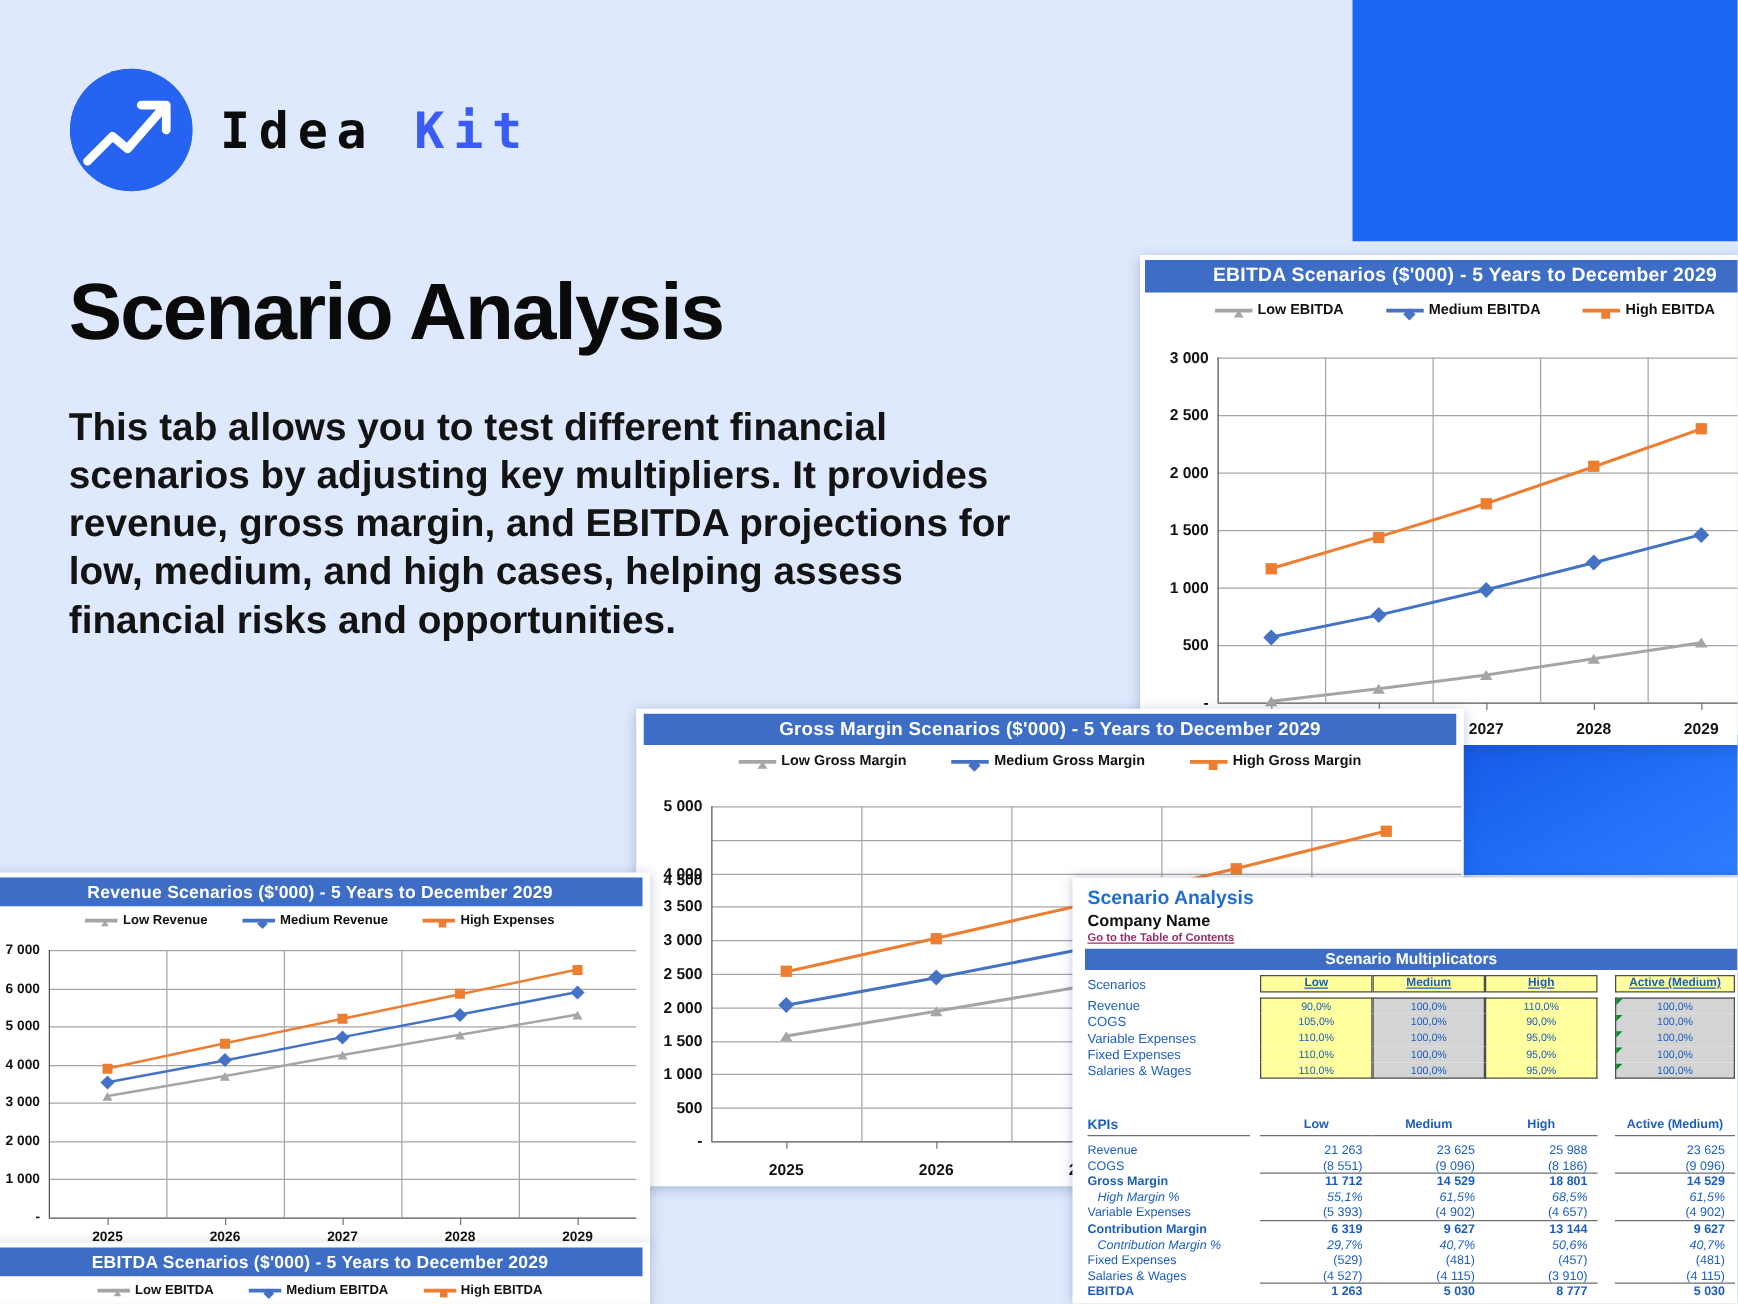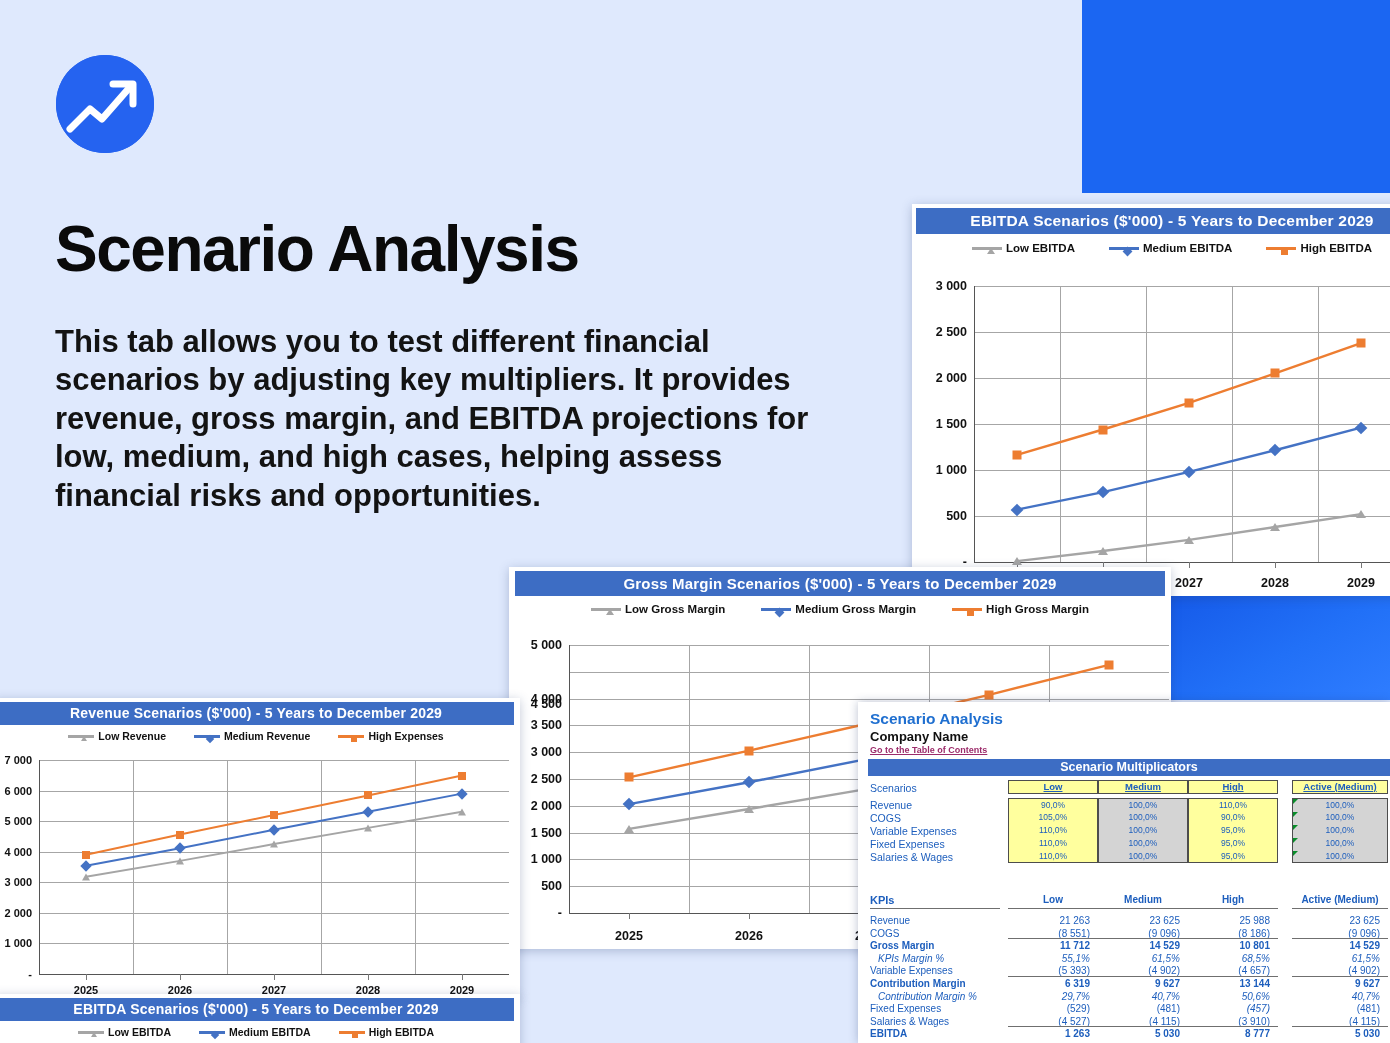--- a/index.html
+++ b/index.html
@@ -82,20 +82,23 @@
 
 <div id="brand">
   <div id="brand-mark">
     <svg width="98" height="98" viewBox="0 0 98 98">
       <circle cx="49" cy="49" r="49" fill="#2563f0"></circle>
       <path d="M14 74 L34 54 L46 64 L74 32" stroke="#fff" stroke-width="7" fill="none" stroke-linecap="round" stroke-linejoin="round"></path>
       <path d="M57 29 L77 29 L77 49" stroke="#fff" stroke-width="7" fill="none" stroke-linecap="round" stroke-linejoin="round"></path>
     </svg>
   </div>
   <div class="brand-text">
+    <div class="brand-line2">
+      <span>Idea </span><span class="kit">Kit</span>
+    </div>
   </div>
 </div>
 
 <div id="page-title">Scenario Analysis</div>
 <div id="page-desc">This tab allows you to test different financial scenarios by adjusting key multipliers. It provides revenue, gross margin, and EBITDA projections for low, medium, and high cases, helping assess financial risks and opportunities.</div>
 
 <div id="charts-layer">
     <div class="chart-card" style="left: 912px; top: 204px; width: 520px; height: 392px; overflow: hidden;">
       <div class="chart-title" style="margin: 4px 4px 0px; height: 26px; line-height: 26px; font-size: 15.5px;">EBITDA Scenarios ($'000) - 5 Years to December 2029</div>
       <div class="legend" style="margin-top: 8px; gap: 34px; font-size: 11.5px;">
@@ -616,27 +619,27 @@
       <div class="ocell " style="left:330px;top:213px;width:82px;font-size:10px;">25 988</div>
       <div class="ocell " style="left:434px;top:213px;width:88px;font-size:10px;">23 625</div>
       <div class="ocell " style="left:12px;top:225.6px;width:160px;text-align:left;font-size:10px;">COGS</div>
       <div class="ocell " style="left:150px;top:225.6px;width:82px;font-size:10px;">(8 551)</div>
       <div class="ocell " style="left:240px;top:225.6px;width:82px;font-size:10px;">(9 096)</div>
       <div class="ocell " style="left:330px;top:225.6px;width:82px;font-size:10px;">(8 186)</div>
       <div class="ocell " style="left:434px;top:225.6px;width:88px;font-size:10px;">(9 096)</div>
       <div class="ocell obold" style="left:12px;top:238.2px;width:160px;text-align:left;font-size:10px;">Gross Margin</div>
       <div class="ocell obold" style="left:150px;top:238.2px;width:82px;font-size:10px;">11 712</div>
       <div class="ocell obold" style="left:240px;top:238.2px;width:82px;font-size:10px;">14 529</div>
-      <div class="ocell obold" style="left:330px;top:238.2px;width:82px;font-size:10px;">10 801</div>
+      <div class="ocell obold" style="left:330px;top:238.2px;width:82px;font-size:10px;">18 801</div>
       <div class="ocell obold" style="left:434px;top:238.2px;width:88px;font-size:10px;">14 529</div>
       <div class="orule" style="left:150px;top:236.2px;width:90px;"></div>
       <div class="orule" style="left:240px;top:236.2px;width:90px;"></div>
       <div class="orule" style="left:330px;top:236.2px;width:90px;"></div>
       <div class="orule" style="left:434px;top:236.2px;width:96px;"></div>
-      <div class="ocell oital" style="left:20px;top:250.8px;width:160px;text-align:left;font-size:10px;">KPIs Margin %</div>
+      <div class="ocell oital" style="left:20px;top:250.8px;width:160px;text-align:left;font-size:10px;">High Margin %</div>
       <div class="ocell oital" style="left:150px;top:250.8px;width:82px;font-size:10px;">55,1%</div>
       <div class="ocell oital" style="left:240px;top:250.8px;width:82px;font-size:10px;">61,5%</div>
       <div class="ocell oital" style="left:330px;top:250.8px;width:82px;font-size:10px;">68,5%</div>
       <div class="ocell oital" style="left:434px;top:250.8px;width:88px;font-size:10px;">61,5%</div>
       <div class="ocell " style="left:12px;top:263.4px;width:160px;text-align:left;font-size:10px;">Variable Expenses</div>
       <div class="ocell " style="left:150px;top:263.4px;width:82px;font-size:10px;">(5 393)</div>
       <div class="ocell " style="left:240px;top:263.4px;width:82px;font-size:10px;">(4 902)</div>
       <div class="ocell " style="left:330px;top:263.4px;width:82px;font-size:10px;">(4 657)</div>
       <div class="ocell " style="left:434px;top:263.4px;width:88px;font-size:10px;">(4 902)</div>
       <div class="ocell obold" style="left:12px;top:276px;width:160px;text-align:left;font-size:10px;">Contribution Margin</div>
@@ -649,21 +652,21 @@
       <div class="orule" style="left:330px;top:274px;width:90px;"></div>
       <div class="orule" style="left:434px;top:274px;width:96px;"></div>
       <div class="ocell oital" style="left:20px;top:288.6px;width:160px;text-align:left;font-size:10px;">Contribution Margin %</div>
       <div class="ocell oital" style="left:150px;top:288.6px;width:82px;font-size:10px;">29,7%</div>
       <div class="ocell oital" style="left:240px;top:288.6px;width:82px;font-size:10px;">40,7%</div>
       <div class="ocell oital" style="left:330px;top:288.6px;width:82px;font-size:10px;">50,6%</div>
       <div class="ocell oital" style="left:434px;top:288.6px;width:88px;font-size:10px;">40,7%</div>
       <div class="ocell " style="left:12px;top:301.2px;width:160px;text-align:left;font-size:10px;">Fixed Expenses</div>
       <div class="ocell " style="left:150px;top:301.2px;width:82px;font-size:10px;">(529)</div>
       <div class="ocell " style="left:240px;top:301.2px;width:82px;font-size:10px;">(481)</div>
-      <div class="ocell " style="left:330px;top:301.2px;width:82px;font-size:10px;font-style:italic;">(457)</div>
+      <div class="ocell " style="left:330px;top:301.2px;width:82px;font-size:10px;">(457)</div>
       <div class="ocell " style="left:434px;top:301.2px;width:88px;font-size:10px;">(481)</div>
       <div class="ocell " style="left:12px;top:313.8px;width:160px;text-align:left;font-size:10px;">Salaries &amp; Wages</div>
       <div class="ocell " style="left:150px;top:313.8px;width:82px;font-size:10px;">(4 527)</div>
       <div class="ocell " style="left:240px;top:313.8px;width:82px;font-size:10px;">(4 115)</div>
       <div class="ocell " style="left:330px;top:313.8px;width:82px;font-size:10px;">(3 910)</div>
       <div class="ocell " style="left:434px;top:313.8px;width:88px;font-size:10px;">(4 115)</div>
       <div class="ocell obold" style="left:12px;top:326.4px;width:160px;text-align:left;font-size:10px;">EBITDA</div>
       <div class="ocell obold" style="left:150px;top:326.4px;width:82px;font-size:10px;">1 263</div>
       <div class="ocell obold" style="left:240px;top:326.4px;width:82px;font-size:10px;">5 030</div>
       <div class="ocell obold" style="left:330px;top:326.4px;width:82px;font-size:10px;">8 777</div>

